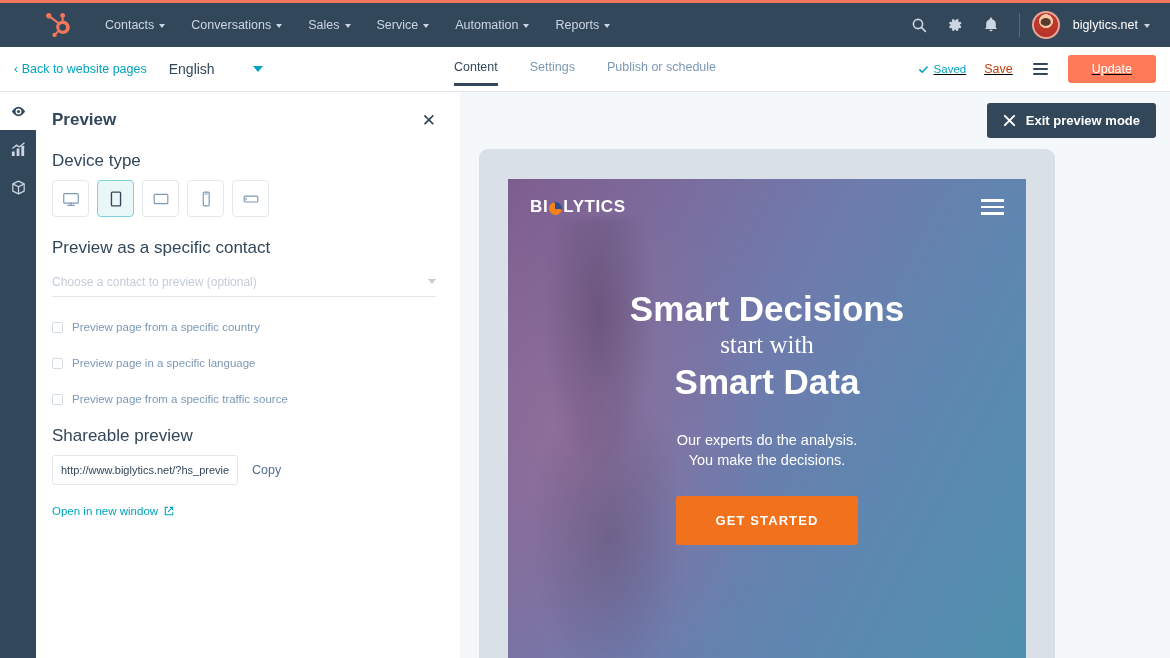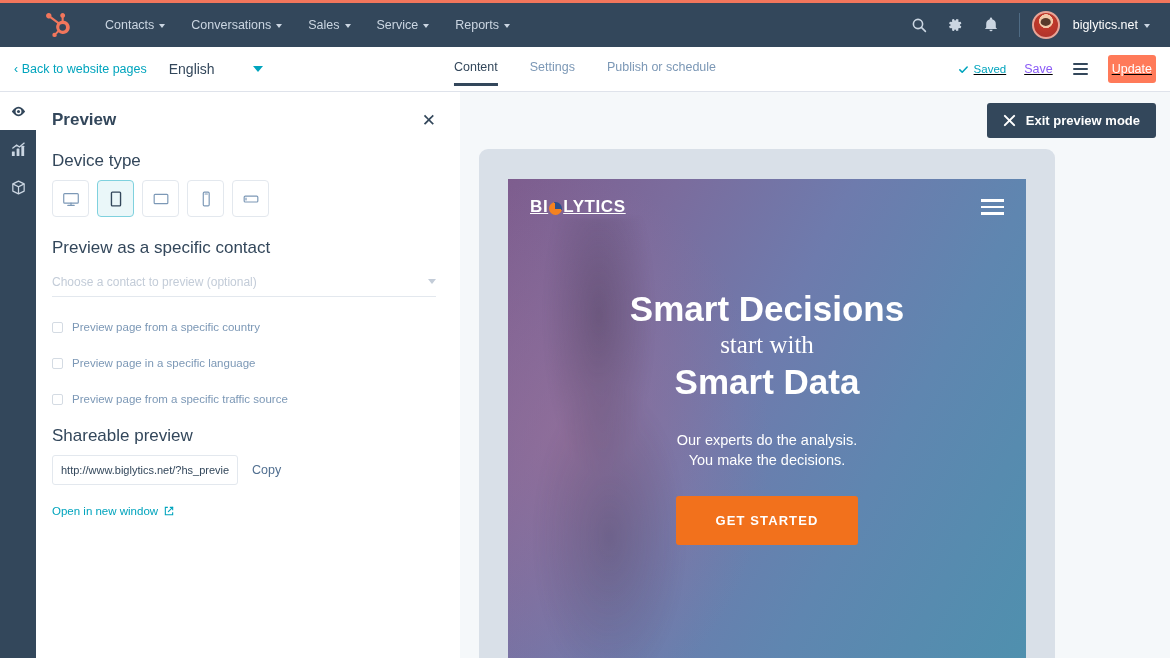--- a/index.html
+++ b/index.html
@@ -51,27 +51,27 @@
                 border-right: 5px solid transparent; border-top: 6px solid #00a4bd; }
   #tabs { position: absolute; left: 50%; transform: translateX(-50%);
           display: flex; gap: 32px; height: 45px; align-items: flex-start; padding-top: 13px; }
   .tab { font-size: 12.5px; color: #7c98b6; cursor: pointer; padding-bottom: 12px; position: relative; white-space: nowrap; }
   .tab.active { color: #33475b; }
   .tab.active::after {
     content: ''; position: absolute; left: 0; right: 0; bottom: 0; height: 3px; background: #33475b;
   }
   #toolbar-right { margin-left: auto; display: flex; align-items: center; gap: 18px; text-decoration: underline; }
   #saved-state { color: #00a4bd; font-size: 11.5px; display: flex; align-items: center; gap: 5px; }
-  #save-btn { color: #8b5cf6; font-size: 12.5px; cursor: pointer; background: none; border: none;
+  #save-btn { color: #c2410c; font-size: 12.5px; cursor: pointer; background: none; border: none;
               font-family: inherit; text-align: center; }
   #menu-btn { cursor: pointer; display: flex; flex-direction: column; gap: 3px; padding: 4px 2px; }
   #menu-btn span { display: block; width: 15px; height: 2px; background: #33475b; border-radius: 1px; }
   #update-btn {
     background: #ff7a59; color: #fff; border: none; border-radius: 3px;
-    font-size: 12.5px; padding: 7px 4px; cursor: pointer; font-family: inherit; text-align: right;
+    font-size: 12.5px; padding: 7px 24px; cursor: pointer; font-family: inherit; text-align: right;
   }
 
   
   #body-wrap { display: flex; height: 569px; }
 
   
   #rail { width: 36px; flex: none; background: #33475b; }
   .rail-btn {
     height: 38px; display: flex; align-items: center; justify-content: center;
     cursor: pointer; color: #cbd6e2;
@@ -132,21 +132,21 @@
   }
   #page-canvas::before {
     content:''; position:absolute; left:2%; top:8%; width:34%; height:92%;
     background: radial-gradient(ellipse 44% 50% at 46% 22%, rgba(50,40,60,.30), rgba(50,40,60,0) 72%),
                 radial-gradient(ellipse 58% 46% at 52% 72%, rgba(45,40,60,.22), rgba(45,40,60,0) 75%);
     filter: blur(2px);
   }
   #site-header {
     height: 56px; display: flex; align-items: center; padding: 0 22px; position: relative; z-index: 2;
   }
-  #site-logo { font-size: 17px; font-weight: bold; color: #fff; letter-spacing: .6px; display: flex; align-items: center; text-decoration: underline; }
+  #site-logo { font-size: 17px; font-weight: bold; color: #fff; letter-spacing: .6px; display: flex; align-items: center; }
   .logo-dot {
     display: inline-block; width: 13px; height: 13px; border-radius: 50%; margin: 0 1px;
     background: conic-gradient(from 200deg, #f5821f 0deg 150deg, #2d4e8a 150deg 260deg, #f5821f 260deg 360deg);
     position: relative; top: 1px;
   }
   #site-menu { margin-left: auto; display: flex; flex-direction: column; gap: 4px; cursor: pointer; }
   #site-menu span { display: block; width: 23px; height: 2.5px; background: #fff; }
 
   #hero { position: relative; z-index: 2; text-align: center; padding-top: 54px; color: #fff; }
   #hero-l1 { font-size: 35px; font-weight: bold; line-height: 1.12; }
@@ -176,20 +176,24 @@
   <div class="nav-item">
     <span>Conversations</span>
     <i class="caret"></i>
   </div>
   <div class="nav-item">
     <span>Sales</span>
     <i class="caret"></i>
   </div>
   <div class="nav-item">
     <span>Service</span>
+    <i class="caret"></i>
+  </div>
+  <div class="nav-item">
+    <span>Automation</span>
     <i class="caret"></i>
   </div>
   <div class="nav-item">
     <span>Reports</span>
     <i class="caret"></i>
   </div>
 
   <div id="nav-right">
     <div class="nav-icon-btn">
       <svg width="16" height="16" viewBox="0 0 16 16" fill="none" stroke="currentColor" stroke-width="1.6">

